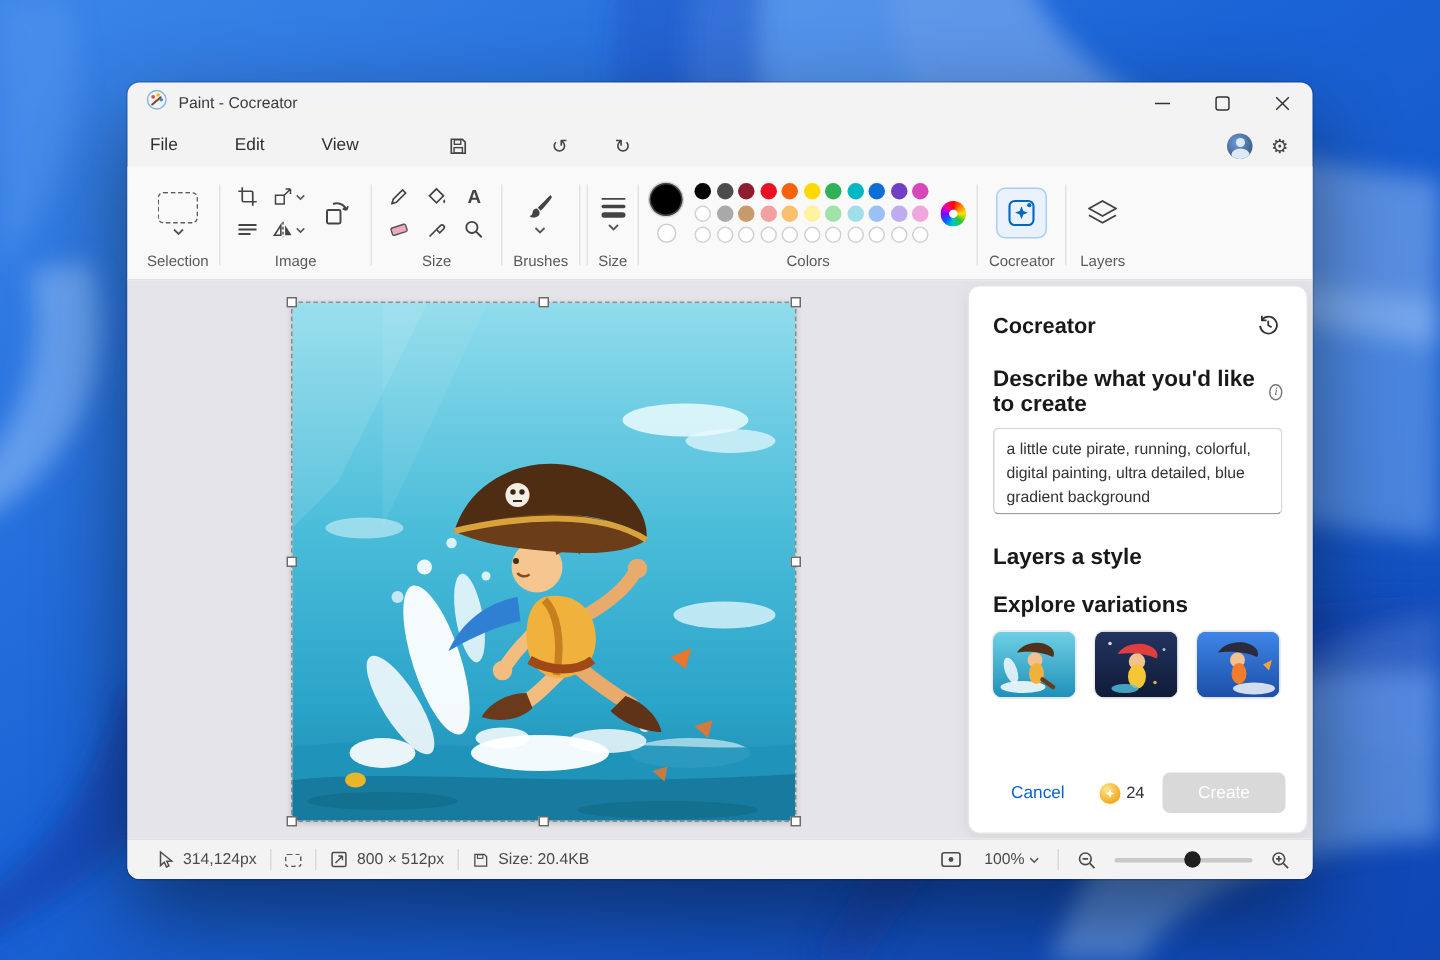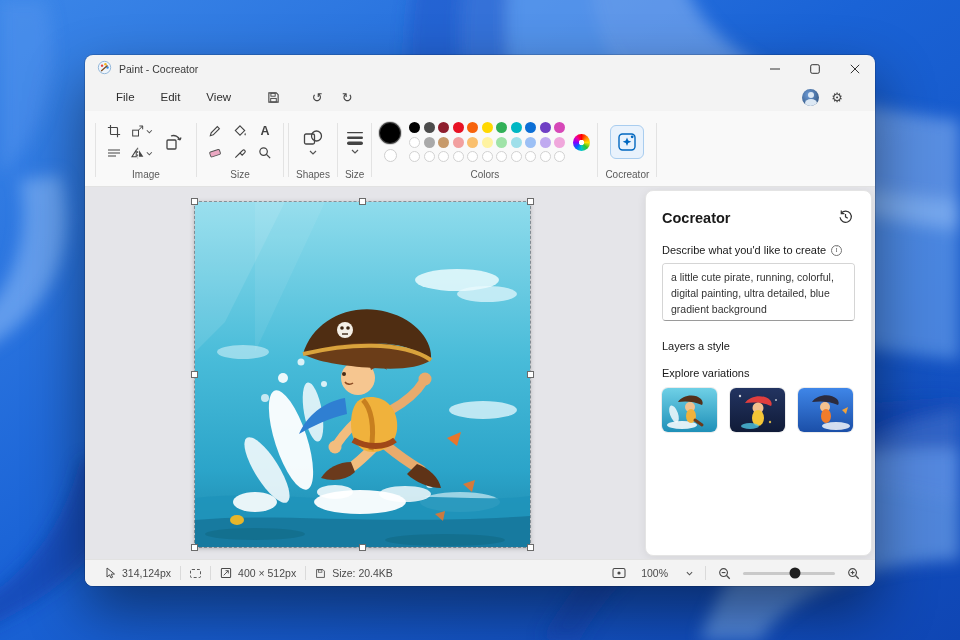--- a/index.html
+++ b/index.html
@@ -14,21 +14,21 @@
     box-shadow:0 25px 60px rgba(0,0,0,.45), 0 0 0 1px rgba(0,0,0,.15); }
 
   
   .titlebar { flex:0 0 28px; display:flex; align-items:center; padding-left:12px; }
   .title-text { font-size:10.5px; color:#3b3b3b; margin-left:7px; }
   .titlebar-controls { margin-left:auto; display:flex; height:100%; }
   .tb-btn { width:40px; height:100%; border:none; background:transparent; display:flex; align-items:center; justify-content:center; cursor:pointer; }
   .tb-btn.close { border-radius:0 8px 0 0; }
 
   
-  .menubar { flex:0 0 28px; display:flex; align-items:center; padding:0 20px; gap:4px; }
+  .menubar { flex:0 0 28px; display:flex; align-items:center; padding:0 4px; gap:16px; }
   .menu-item { font-size:11.5px; color:#2e2e2e; padding:4px 11px; background:none; border:none; border-radius:4px; cursor:pointer; }
   .mb-icon-btn { width:26px; height:22px; background:none; border:none; border-radius:4px; display:flex; align-items:center; justify-content:center; cursor:pointer; color:#444; font-size:13px; }
   .mb-gap { width:10px; }
   .menubar-right { margin-left:auto; display:flex; align-items:center; gap:12px; padding-right:12px; }
   .avatar { width:17px; height:17px; border-radius:50%; background:radial-gradient(circle at 40% 35%, #6f9dd8, #27476e); position:relative; overflow:hidden; cursor:pointer; }
   .avatar:before { content:""; position:absolute; left:5.5px; top:3px; width:6px; height:6px; border-radius:50%; background:#dce8f4; }
   .avatar:after { content:""; position:absolute; left:2.5px; top:10px; width:12px; height:8px; border-radius:50%; background:#dce8f4; }
   .gear { font-size:13px; color:#444; background:none; border:none; cursor:pointer; }
 
   
@@ -70,21 +70,21 @@
   .h-w{left:-4px;top:calc(50% - 4px)} .h-e{right:-4px;top:calc(50% - 4px)}
   .h-sw{left:-4px;bottom:-4px} .h-s{left:calc(50% - 4px);bottom:-4px} .h-se{right:-4px;bottom:-4px}
 
   
   .cocreator-panel { position:absolute; top:3px; right:3px; bottom:3px; width:227px; background:#ffffff;
     border:1px solid #e4e4e4; border-radius:8px; padding:16px 16px 12px; box-shadow:0 2px 10px rgba(0,0,0,.07); }
   .panel-header { display:flex; align-items:center; justify-content:space-between; }
   .panel-title { font-size:14.5px; font-weight:700; color:#191919; }
   .history-btn { background:none; border:none; cursor:pointer; padding:2px; }
   .label-row { margin-top:15px; display:flex; align-items:center; gap:5px; }
-  .small-label { font-size:11px; font-weight:400; color:#191919; }
+  .small-label { font-size:15px; font-weight:700; color:#191919; }
   .info-icon { width:11px; height:11px; border:1px solid #767676; border-radius:50%; font-size:7.5px; line-height:1;
     display:flex; align-items:center; justify-content:center; color:#555; font-style:italic; font-family:"Liberation Serif",serif; }
   .prompt { margin-top:7px; width:100%; height:58px; resize:none; border:1px solid #d5d5d5; border-bottom:1px solid #9a9a9a;
     border-radius:4px; font:10.5px/1.5 "Liberation Sans",sans-serif; color:#333; padding:6px 8px; outline:none; background:#fff; }
   .style-dropdown { margin-top:7px; height:36px; background:#f7f7f7; border:1px solid #e0e0e0; border-radius:5px;
     display:flex; align-items:center; gap:8px; padding:0 10px 0 5px; cursor:pointer; }
   .style-thumb { width:26px; height:26px; border-radius:4px; overflow:hidden; flex:0 0 auto; }
   .style-name { font-size:11px; color:#222; }
   .dd-chev { margin-left:auto; }
   .thumbs { margin-top:9px; display:flex; gap:13px; }
@@ -97,21 +97,21 @@
     display:flex; align-items:center; justify-content:center; }
   .create-btn { margin-left:12px; width:82px; height:27px; background:#d9d9d9; color:#ffffff; font-size:11.5px;
     border:none; border-radius:5px; cursor:default; }
 
   
   .statusbar { flex:0 0 27px; background:#f3f3f3; border-top:1px solid #e2e2e2; display:flex; align-items:center;
     padding:0 12px; font-size:10.5px; color:#4a4a4a; border-radius:0 0 8px 8px; }
   .sb-item { display:flex; align-items:center; gap:6px; padding:0 9px; white-space:nowrap; cursor:default; }
   .sb-sep { width:1px; height:14px; background:#dadada; }
   .sb-right { margin-left:auto; display:flex; align-items:center; gap:9px; }
-  .sb-btn { background:none; border:none; display:flex; align-items:center; gap:18px; cursor:pointer; color:#4a4a4a; font-size:10.5px; padding:2px 3px; }
+  .sb-btn { background:none; border:none; display:flex; align-items:center; gap:3px; cursor:pointer; color:#4a4a4a; font-size:10.5px; padding:2px 3px; }
   .dashed-mini { width:11px; height:9px; border:1.2px dashed #5d5d5d; border-radius:2px; }
   .slider-track { position:relative; width:92px; height:3px; background:#c9c9c9; border-radius:2px; cursor:pointer; }
   .slider-fill { width:56%; height:100%; background:#4f4f4f; border-radius:2px; }
   .slider-thumb { position:absolute; left:56%; top:50%; transform:translate(-50%,-50%); width:11px; height:11px; border-radius:50%; background:#1f1f1f; }
 </style>
 </head>
 <body>
 
 <svg class="wallpaper" width="960" height="640" viewBox="0 0 960 640">
   <defs>
@@ -189,20 +189,31 @@
         <span>↻</span>
       </button>
     <div class="menubar-right">
       <span class="avatar"></span>
       <button class="gear">⚙</button>
     </div>
   </div>
 
   <div class="ribbon">
 
+    <div class="rgroup">
+      <div class="rbody">
+        <div class="col">
+          <span class="sel-icon"></span>
+          <svg class="chev" width="8" height="5" viewBox="0 0 8 5">
+              <polyline points="1,1 4,4 7,1" fill="none" stroke="#555" stroke-width="1.2"></polyline>
+            </svg>
+        </div>
+      </div>
+      <span class="rgroup-label">Selection</span>
+    </div>
     <div class="rsep"></div>
 
     <div class="rgroup">
       <div class="rbody">
         <div class="img-grid">
           <div class="col">
             <span class="icon-cell">
               <svg width="14" height="14" viewBox="0 0 16 16">
                   <path d="M4,1 V11 a1,1 0 0 0 1,1 H15 M1,4 H11 a1,1 0 0 1 1,1 V15" fill="none" stroke="#444" stroke-width="1.3"></path>
                 </svg>
@@ -278,36 +289,36 @@
                 <circle cx="6" cy="6" r="4" fill="none" stroke="#444" stroke-width="1.3"></circle>
                 <line x1="9" y1="9" x2="13" y2="13" stroke="#444" stroke-width="1.4"></line>
               </svg>
           </span>
         </div>
       </div>
       <span class="rgroup-label">Size</span>
     </div>
     <div class="rsep"></div>
 
-    <div class="rsep"></div>
-
     <div class="rgroup">
       <div class="rbody">
         <div class="col">
-          <svg width="20" height="18" viewBox="0 0 20 18">
-              <rect x="1.5" y="5" width="10" height="10" rx="1.5" fill="none" stroke="#444" stroke-width="1.3"></rect>
-              <circle cx="13.5" cy="7" r="5" fill="none" stroke="#444" stroke-width="1.3"></circle>
+          <svg width="20" height="20" viewBox="0 0 20 20">
+              <path d="M17,2 C14,5 11,8 8.5,10.5 L10.5,12.5 C13,10 16,6.5 18,3.5 Z" fill="#444"></path>
+              <path d="M8,11 C6.5,11 5,12 5,13.8 C5,15.2 4,15.8 3,16 C4.5,17.5 7.5,17.3 9,15.8 C10.2,14.6 10,12.5 8,11 Z" fill="#444"></path>
             </svg>
           <svg class="chev" width="8" height="5" viewBox="0 0 8 5">
               <polyline points="1,1 4,4 7,1" fill="none" stroke="#555" stroke-width="1.2"></polyline>
             </svg>
         </div>
       </div>
-      <span class="rgroup-label">Shapes</span>
-    </div>
+      <span class="rgroup-label">Brushes</span>
+    </div>
+    <div class="rsep"></div>
+
     <div class="rsep"></div>
 
     <div class="rgroup">
       <div class="rbody">
         <div class="col">
           <svg width="18" height="16" viewBox="0 0 18 16">
               <rect x="1" y="2" width="16" height="1.2" rx="0.6" fill="#444"></rect>
               <rect x="1" y="6.5" width="16" height="2.4" rx="1.2" fill="#444"></rect>
               <rect x="1" y="11.5" width="16" height="3.6" rx="1.8" fill="#444"></rect>
             </svg>
@@ -380,20 +391,31 @@
             <rect x="2" y="2" width="16" height="16" rx="3.5" fill="none" stroke="#0067c0" stroke-width="1.4"></rect>
             <path d="M10,5.5 l1.2,3.1 L14.3,9.8 l-3.1,1.2 L10,14.1 l-1.2,-3.1 L5.7,9.8 l3.1,-1.2 Z" fill="#0067c0"></path>
             <circle cx="15.2" cy="4.8" r="1.4" fill="#0067c0"></circle>
           </svg>
         </span>
       </div>
       <span class="rgroup-label">Cocreator</span>
     </div>
     <div class="rsep"></div>
 
+    <div class="rgroup">
+      <div class="rbody">
+        <span class="layers-tile">
+          <svg width="24" height="20" viewBox="0 0 24 20">
+            <path d="M12,2 L21,7 L12,12 L3,7 Z" fill="none" stroke="#444" stroke-width="1.3" stroke-linejoin="round"></path>
+            <path d="M3,11.5 L12,16.5 L21,11.5" fill="none" stroke="#444" stroke-width="1.3" stroke-linejoin="round"></path>
+          </svg>
+        </span>
+      </div>
+      <span class="rgroup-label">Layers</span>
+    </div>
   </div>
 
   <div class="content">
 
     <div class="canvas-image">
       <svg width="335" height="345" viewBox="0 0 335 345" preserveAspectRatio="none">
         <defs>
           <linearGradient id="sky" x1="0" y1="0" x2="0" y2="1">
             <stop offset="0" stop-color="#8fdcec"></stop>
             <stop offset="0.45" stop-color="#49bcd9"></stop>
@@ -544,41 +566,53 @@
             <rect width="55" height="44" fill="url(#v3)"></rect>
             <ellipse cx="38" cy="38" rx="14" ry="4" fill="#fff" opacity="0.8"></ellipse>
             <path d="M14,14 C19,6 33,5 39,11 C41,13 41,16 40,17 C32,13 21,13 14,14 Z" fill="#2b2b3e"></path>
             <circle cx="27" cy="19" r="5" fill="#f2c18f"></circle>
             <ellipse cx="28" cy="28" rx="5" ry="7" fill="#f07c2c"></ellipse>
             <path d="M44,22 l6,-3 l-2,7 Z" fill="#f0a33c"></path>
           </svg>
         </span>
       </div>
 
+      <div class="panel-footer">
+        <button class="cancel-link">Cancel</button>
+        <span class="credits">
+          <span class="coin">
+            <svg width="8" height="8" viewBox="0 0 14 14">
+                <path d="M7,1.5 L8.4,5.6 L12.5,7 L8.4,8.4 L7,12.5 L5.6,8.4 L1.5,7 L5.6,5.6 Z" fill="#fff"></path>
+              </svg>
+          </span>
+          <span>24</span>
+        </span>
+        <button class="create-btn">Create</button>
+      </div>
     </aside>
   </div>
 
   <div class="statusbar">
     <span class="sb-item">
       <svg width="10" height="12" viewBox="0 0 10 12">
           <path d="M1,1 L1,10 L3.5,7.8 L5,11 L6.6,10.2 L5.2,7.2 L8.5,7 Z" fill="none" stroke="#4a4a4a" stroke-width="1"></path>
         </svg>
       <span>314,124px</span>
     </span>
     <span class="sb-sep"></span>
     <span class="sb-item">
       <span class="dashed-mini"></span>
     </span>
     <span class="sb-sep"></span>
     <span class="sb-item">
       <svg width="12" height="12" viewBox="0 0 13 13">
           <rect x="1.5" y="1.5" width="10" height="10" rx="1" fill="none" stroke="#4a4a4a" stroke-width="1.1"></rect>
           <path d="M4,9 L9,4 M9,4 h-3 M9,4 v3" fill="none" stroke="#4a4a4a" stroke-width="1"></path>
         </svg>
-      <span>400 × 512px</span>
+      <span>800 × 512px</span>
     </span>
     <span class="sb-sep"></span>
     <span class="sb-item">
       <svg width="11" height="11" viewBox="0 0 14 14">
           <path d="M2,2 h8 l2,2 v8 h-10 Z" fill="none" stroke="#4a4a4a" stroke-width="1.1"></path>
           <rect x="4.2" y="2.4" width="4.6" height="3" fill="none" stroke="#4a4a4a" stroke-width="0.9"></rect>
         </svg>
       <span>Size: 20.4KB</span>
     </span>
 

